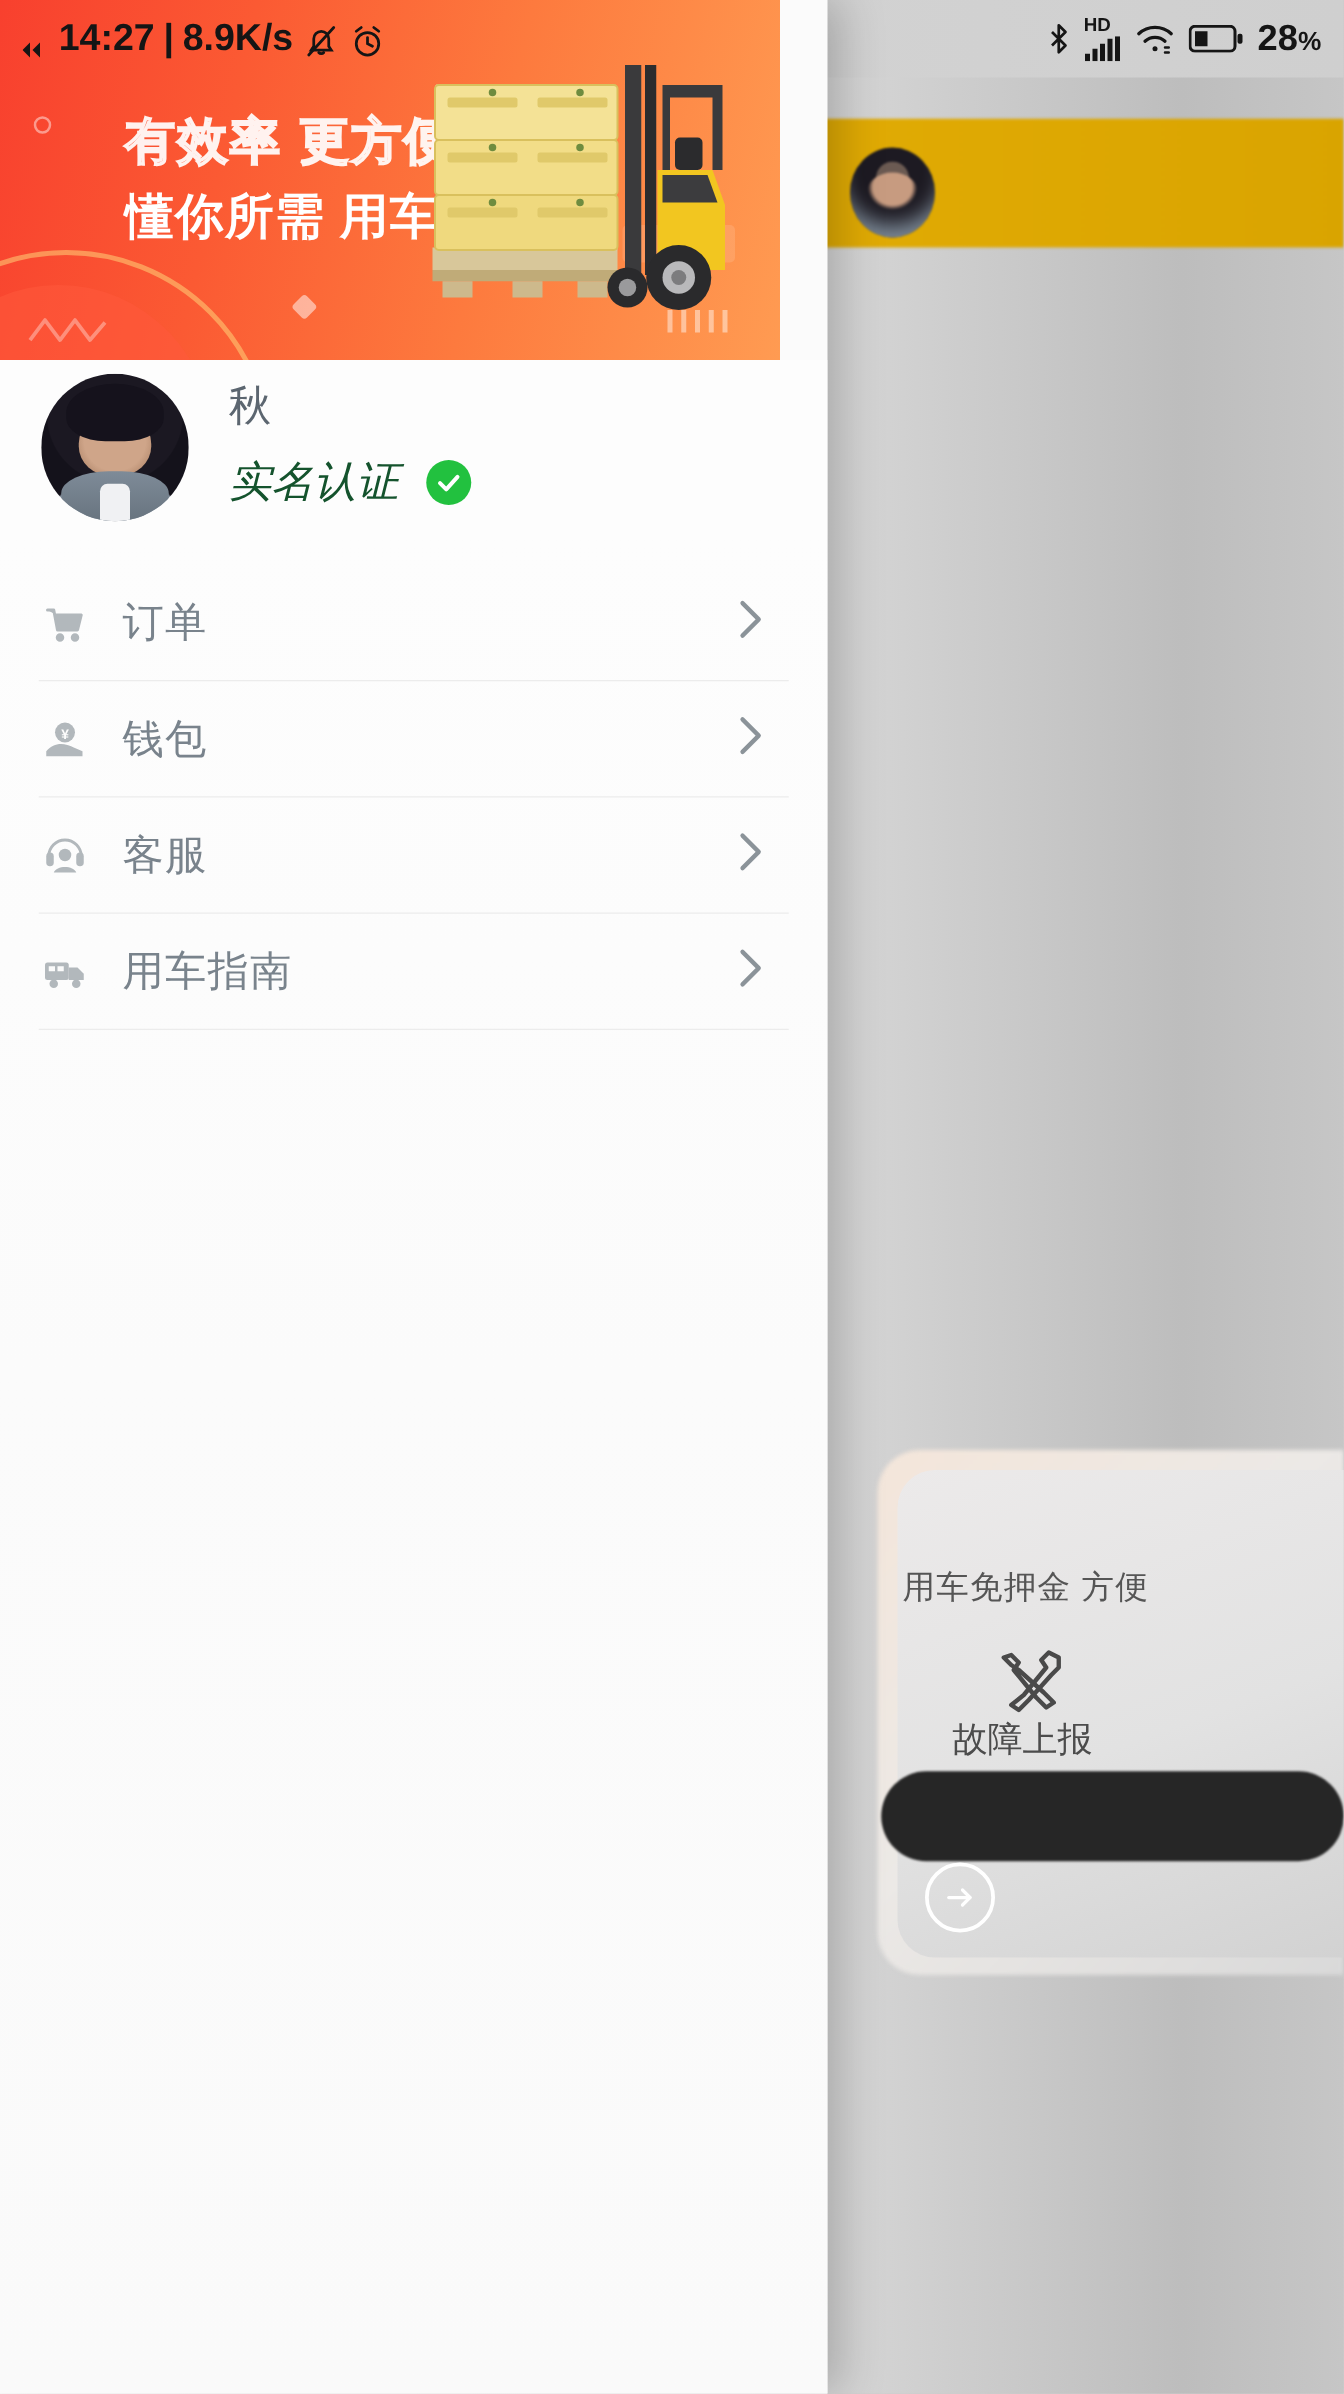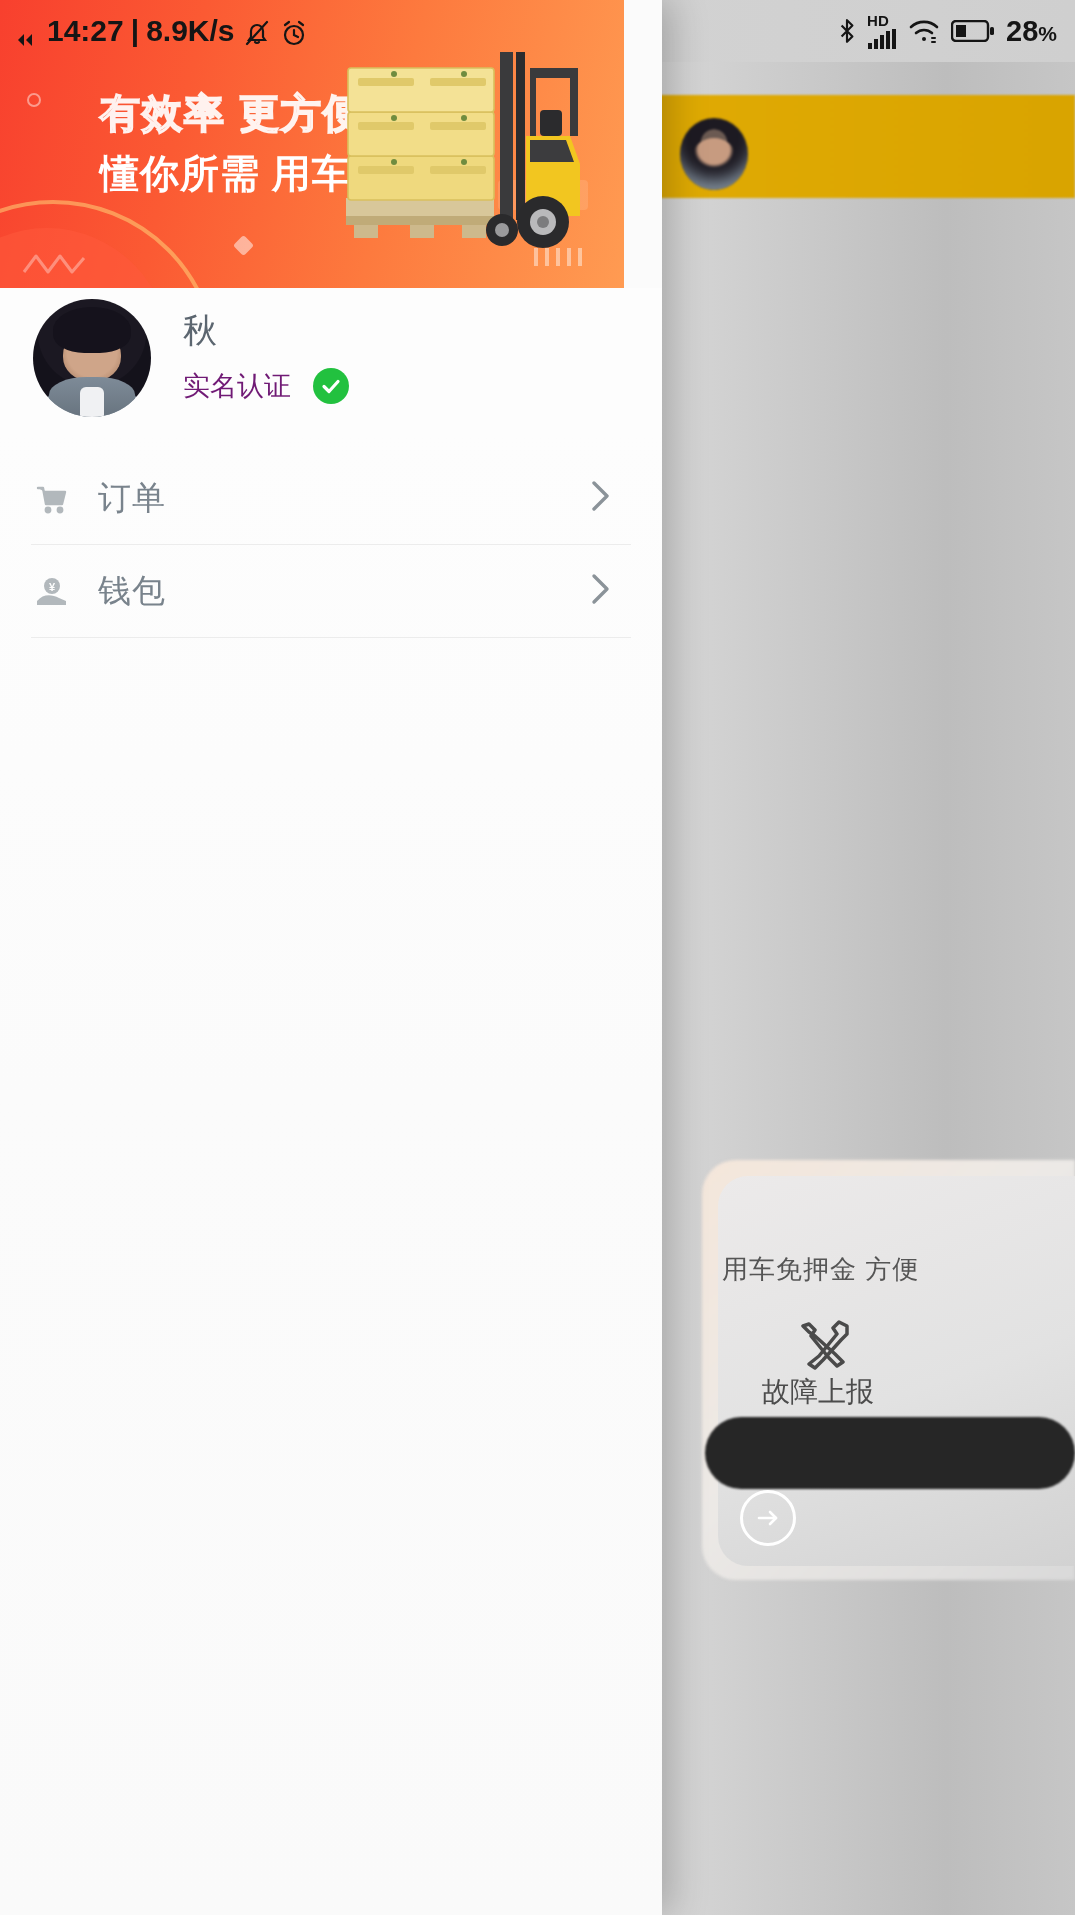--- a/index.html
+++ b/index.html
@@ -187,21 +187,21 @@
   }
   .avatar .hair{
     position:absolute; left:20px; top:8px; width:78px; height:46px;
     background:#15121c; border-radius:50% 50% 40% 40%;
   }
   .profile-info{ margin-left:32px; }
   .profile-name{ font-size:34px; color:#5c6670; line-height:1.1; }
   .profile-verify-row{
     margin-top:18px; display:flex; align-items:center; gap:22px;
   }
-  .profile-verify-text{ font-size:27px; color:#701a75; }
+  .profile-verify-text{ font-size:34px; color:#14532d;font-style:italic; }
   .verify-badge{
     width:36px; height:36px; border-radius:50%; background:#22c13f;
     display:flex; align-items:center; justify-content:center;
   }
 
   
   .menu{ padding:0 31px; margin-top:24px; }
   .menu-item{
     position:relative; height:93px;
     display:flex; align-items:center;
@@ -444,19 +444,54 @@
             </svg>
           </span>
           <span class="menu-label">钱包</span>
           <span class="menu-chevron">
             <svg viewBox="0 0 26 40" width="26" height="40" fill="none" stroke="#8b9399" stroke-width="3.4" stroke-linecap="round" stroke-linejoin="round">
               <polyline points="7,7 20,20 7,33"></polyline>
             </svg>
           </span>
         </div>
 
-
+        <div class="menu-item">
+          <span class="menu-icon">
+            <svg viewBox="0 0 34 34" width="34" height="34">
+              <path d="M4 18 a13 13 0 0 1 26 0" fill="none" stroke="#b2b8bc" stroke-width="2.4"></path>
+              <rect x="2" y="15" width="6" height="11" rx="3" fill="#b2b8bc"></rect>
+              <rect x="26" y="15" width="6" height="11" rx="3" fill="#b2b8bc"></rect>
+              <circle cx="17" cy="17" r="5" fill="#b2b8bc"></circle>
+              <path d="M8 31 C10 25 24 25 26 31 Z" fill="#b2b8bc"></path>
+            </svg>
+          </span>
+          <span class="menu-label">客服</span>
+          <span class="menu-chevron">
+            <svg viewBox="0 0 26 40" width="26" height="40" fill="none" stroke="#8b9399" stroke-width="3.4" stroke-linecap="round" stroke-linejoin="round">
+              <polyline points="7,7 20,20 7,33"></polyline>
+            </svg>
+          </span>
+        </div>
+
+        <div class="menu-item">
+          <span class="menu-icon">
+            <svg viewBox="0 0 36 34" width="36" height="34">
+              <rect x="2" y="10" width="19" height="14" rx="2" fill="#b2b8bc"></rect>
+              <path d="M21 14 L28 14 L33 19 L33 24 L21 24 Z" fill="#b2b8bc"></path>
+              <circle cx="9" cy="27" r="3.4" fill="#b2b8bc"></circle>
+              <circle cx="27" cy="27" r="3.4" fill="#b2b8bc"></circle>
+              <rect x="5" y="13" width="5" height="4" fill="#fbfbfb"></rect>
+              <rect x="12" y="13" width="5" height="4" fill="#fbfbfb"></rect>
+            </svg>
+          </span>
+          <span class="menu-label">用车指南</span>
+          <span class="menu-chevron">
+            <svg viewBox="0 0 26 40" width="26" height="40" fill="none" stroke="#8b9399" stroke-width="3.4" stroke-linecap="round" stroke-linejoin="round">
+              <polyline points="7,7 20,20 7,33"></polyline>
+            </svg>
+          </span>
+        </div>
 
 
       </div>
     </div>
   </div>
 </div>
 
 </body></html>

